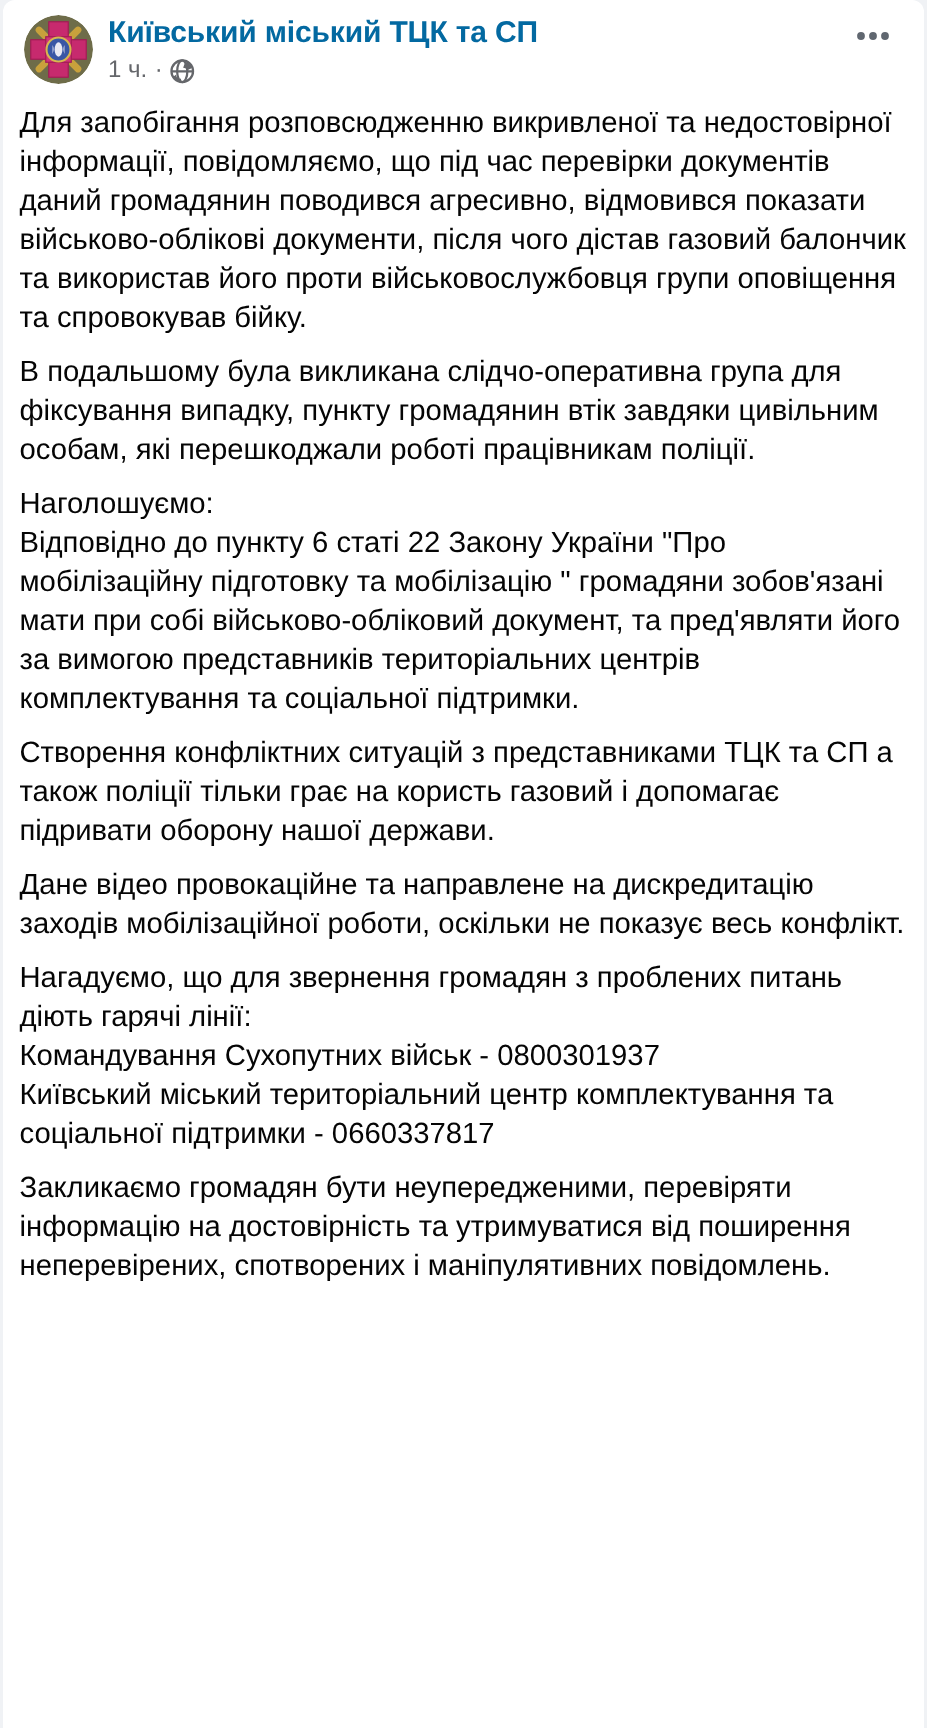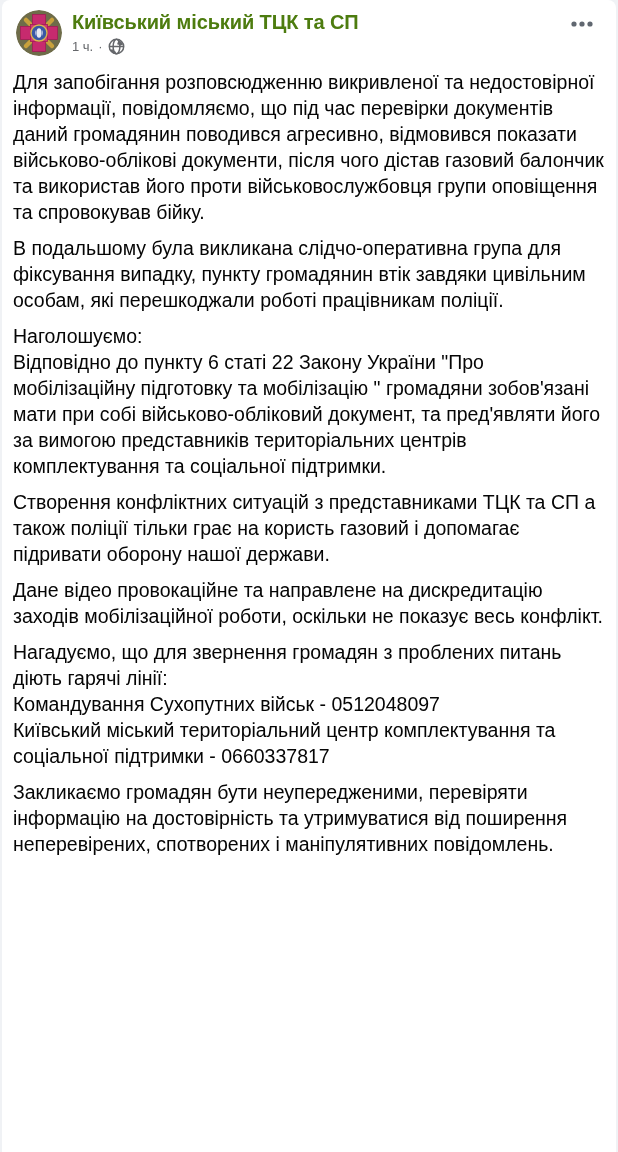--- a/index.html
+++ b/index.html
@@ -35,31 +35,31 @@
     cursor: pointer;
   }
   .header-text {
     margin-left: 10px;
     flex: 1 1 auto;
     min-width: 0;
   }
   .page-name {
     font-size: 20px;
     font-weight: 700;
-    color: #4d7c0f;
+    color: #0369a1;
     line-height: 1.25;
     letter-spacing: -0.1px;
     cursor: pointer;
   }
   .post-meta {
     display: flex;
     align-items: center;
     gap: 5px;
     margin-top: 3px;
-    font-size: 13px;
+    font-size: 16px;
     color: #65676b;
   }
   .meta-timestamp { cursor: pointer; }
   .meta-sep { color: #65676b; }
   .globe-icon, .globe-icon svg { display: block; }
   .menu-button {
     margin-left: auto;
     padding: 10px 8px 8px 8px;
     border: none;
     background: transparent;
@@ -140,18 +140,18 @@
   </div>
 
   <div class="post-body" id="post-body">
       <div class="post-paragraph">Для запобігання розповсюдженню викривленої та недостовірної інформації, повідомляємо, що під час перевірки документів даний громадянин поводився агресивно, відмовився показати військово-облікові документи, після чого дістав газовий балончик та використав його проти військовослужбовця групи оповіщення та спровокував бійку.</div>
       <div class="post-paragraph">В подальшому була викликана слідчо-оперативна група для фіксування випадку, пункту громадянин втік завдяки цивільним особам, які перешкоджали роботі працівникам поліції.</div>
       <div class="post-paragraph">Наголошуємо:
 Відповідно до пункту 6 статі 22 Закону України "Про мобілізаційну підготовку та мобілізацію " громадяни зобов'язані мати при собі військово-обліковий документ, та пред'являти його за вимогою представників територіальних центрів комплектування та соціальної підтримки.</div>
       <div class="post-paragraph">Створення конфліктних ситуацій з представниками ТЦК та СП а також поліції тільки грає на користь газовий і допомагає підривати оборону нашої держави.</div>
       <div class="post-paragraph">Дане відео провокаційне та направлене на дискредитацію заходів мобілізаційної роботи, оскільки не показує весь конфлікт.</div>
       <div class="post-paragraph">Нагадуємо, що для звернення громадян з проблених питань діють гарячі лінії:
-Командування Сухопутних військ - 0512048097
+Командування Сухопутних військ - 0800301937
 Київський міський територіальний центр комплектування та соціальної підтримки - 0660337817</div>
       <div class="post-paragraph">Закликаємо громадян бути неупередженими, перевіряти інформацію на достовірність та утримуватися від поширення неперевірених, спотворених і маніпулятивних повідомлень.</div>
     </div>
 
 </div>
 
 </body></html>

